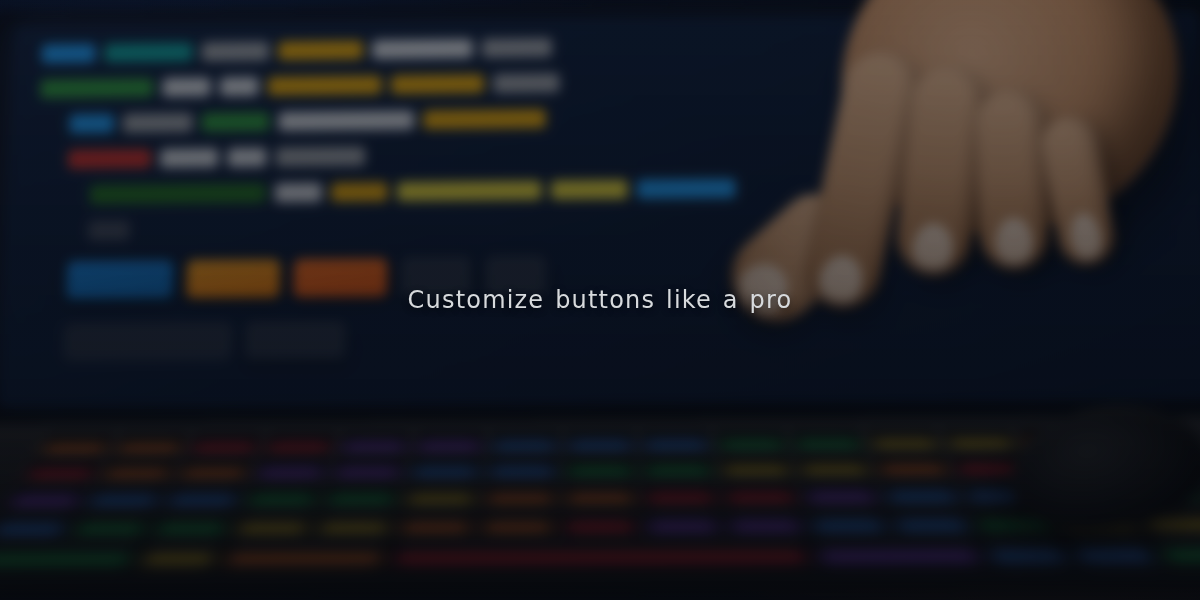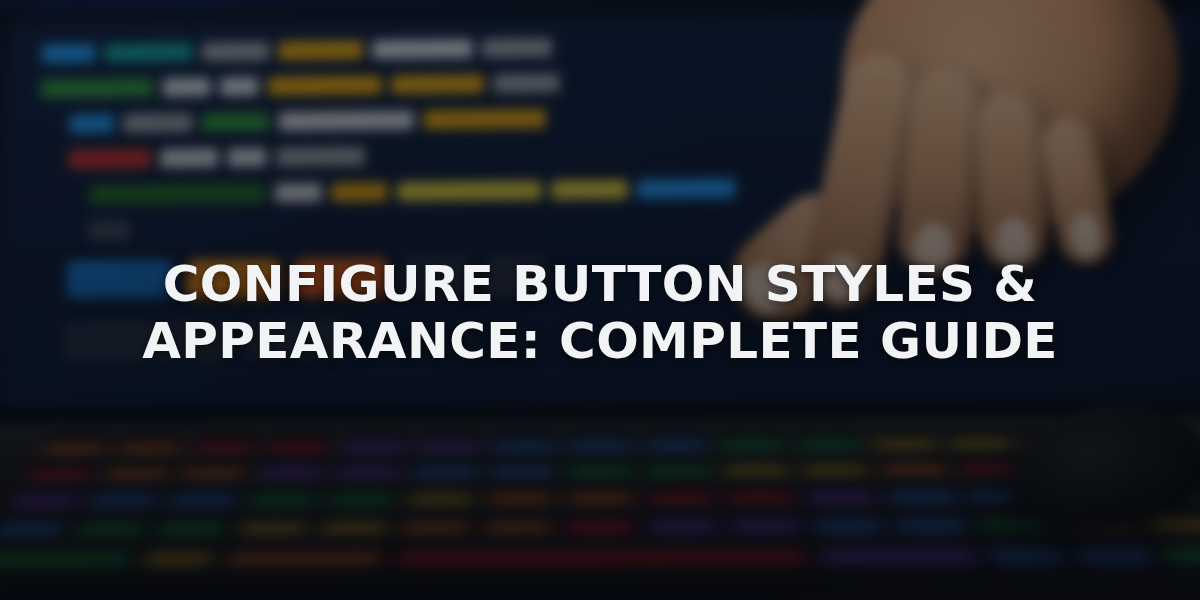--- a/index.html
+++ b/index.html
@@ -406,16 +406,16 @@
         </div>
       <div class="finger f-pinky">
           <div class="nail"></div>
         </div>
     </div>
   </div>
 
   <div class="overlay"></div>
 
   <div class="text-layer">
-    <div class="title">CONFIGURE BUTTON STYLES &amp; APPEARANCE: COMPLETE GUIDE</div>
+    <div class="subtitle">Customize buttons like a pro</div>
   </div>
 
 </div>
 
 </body></html>

